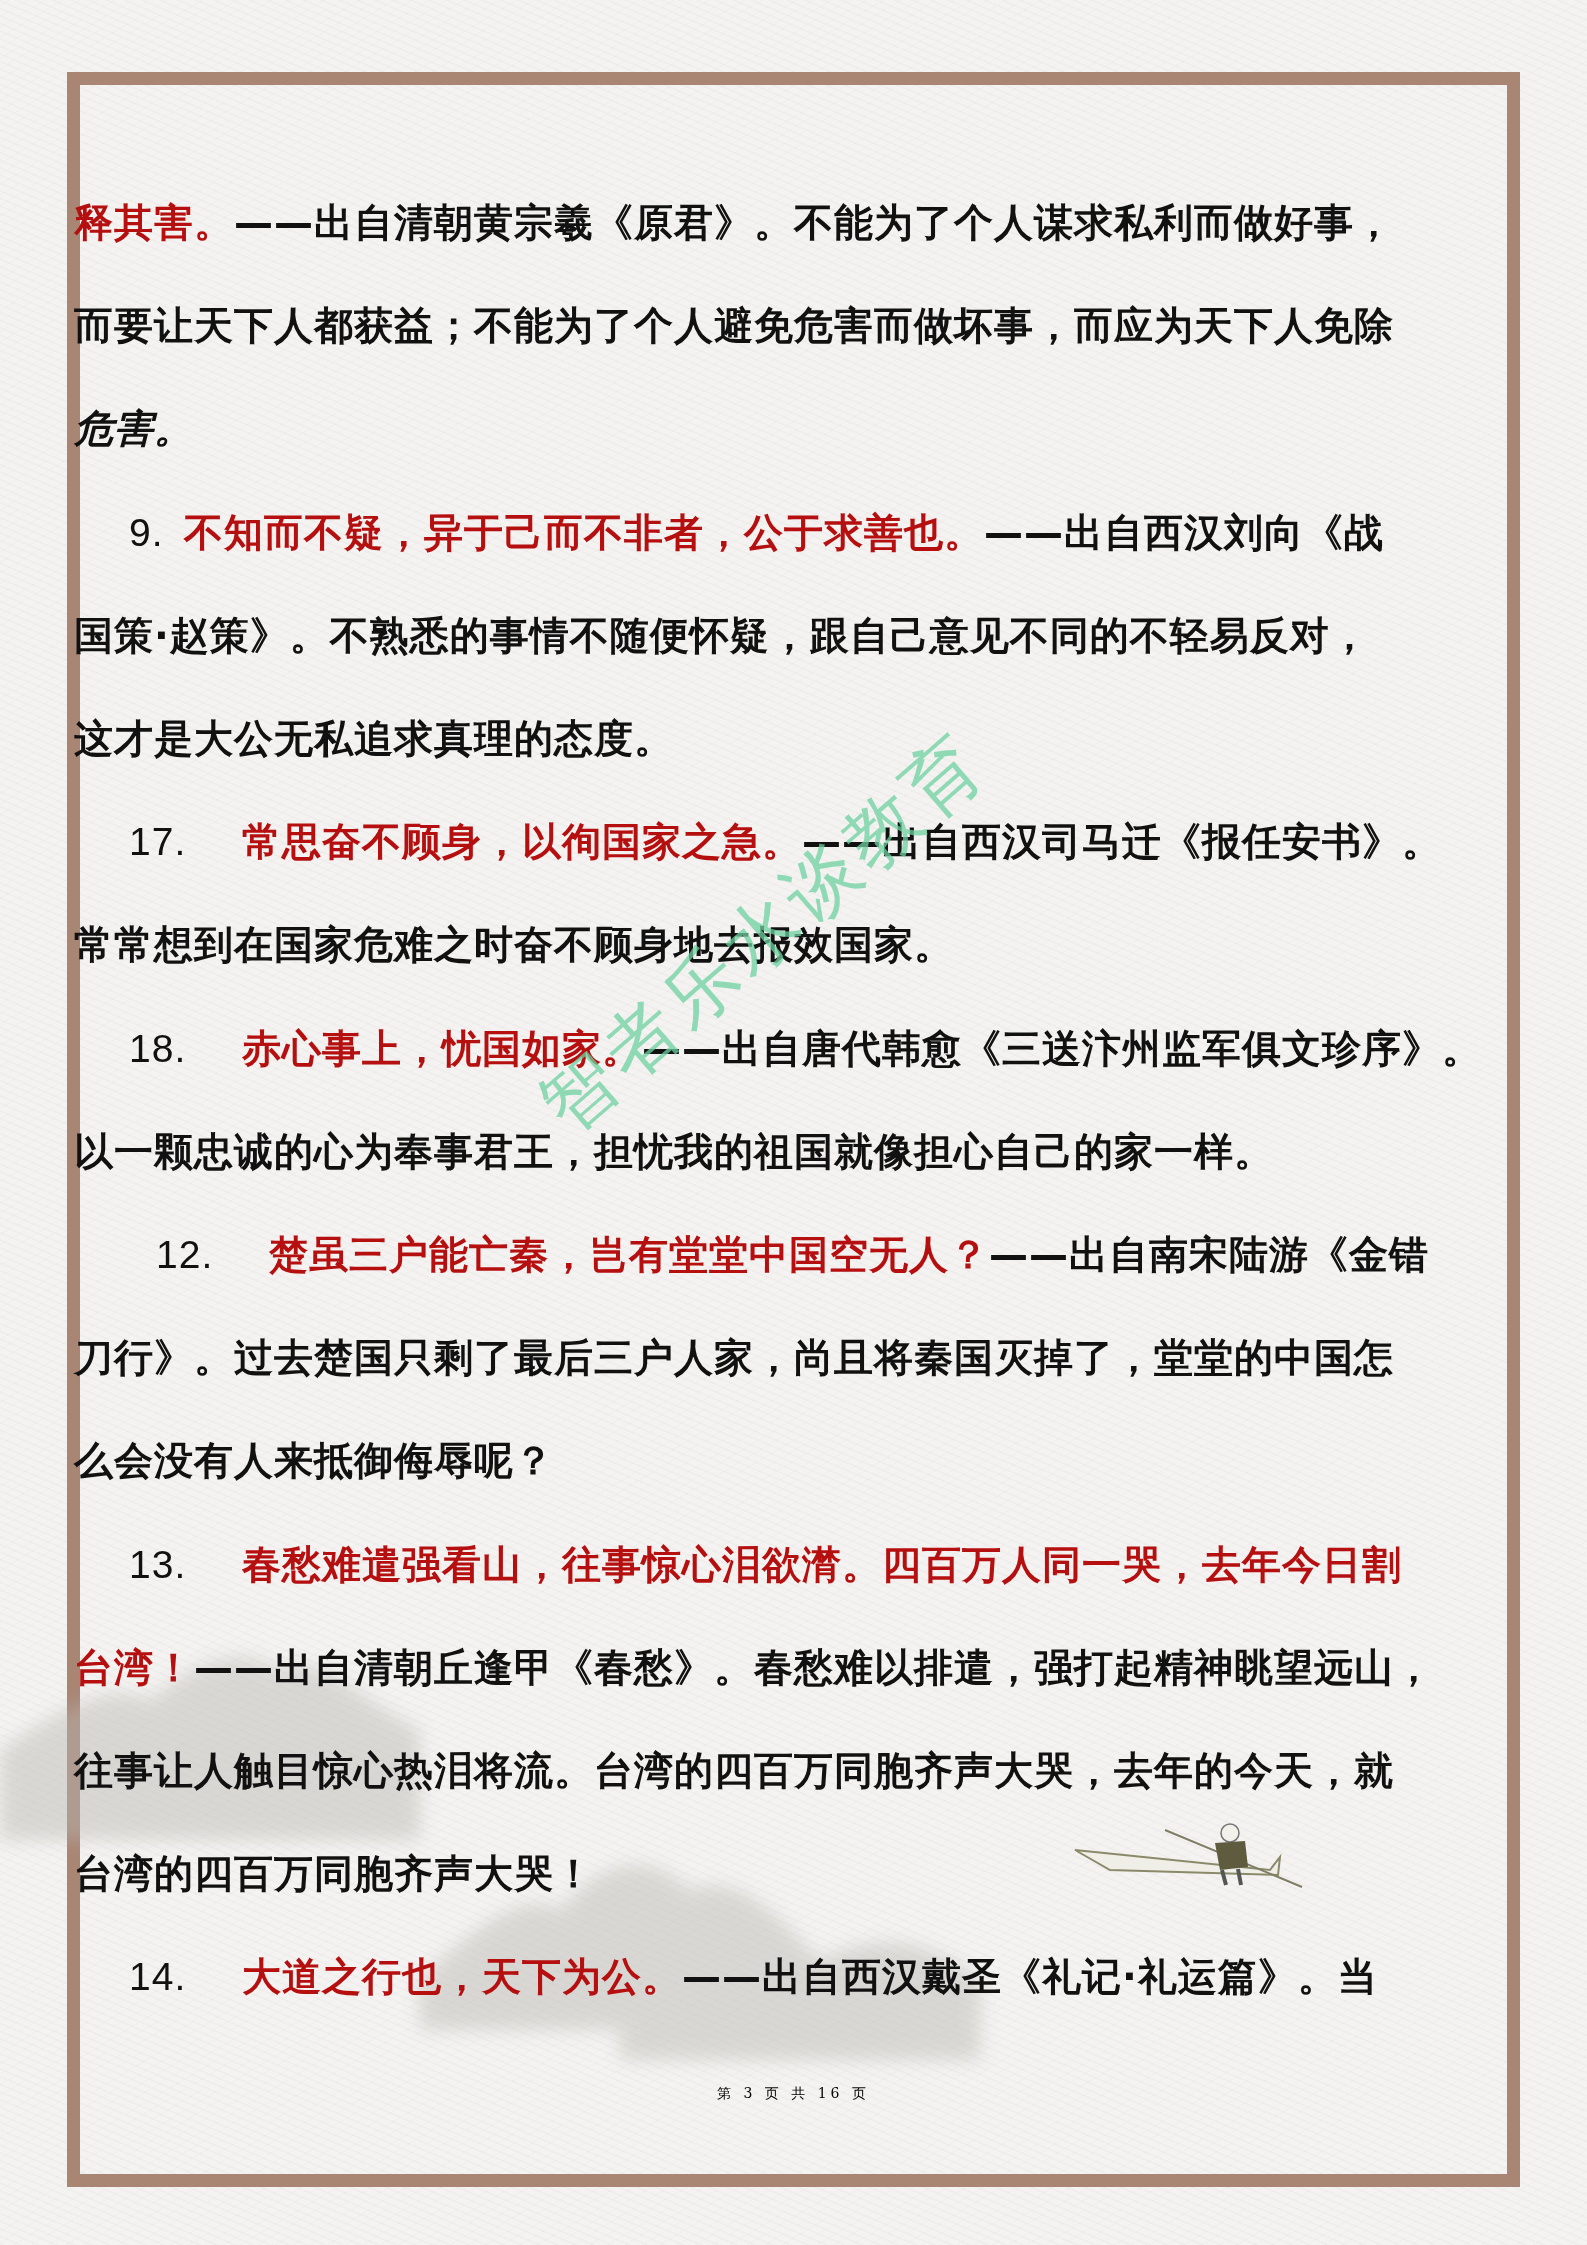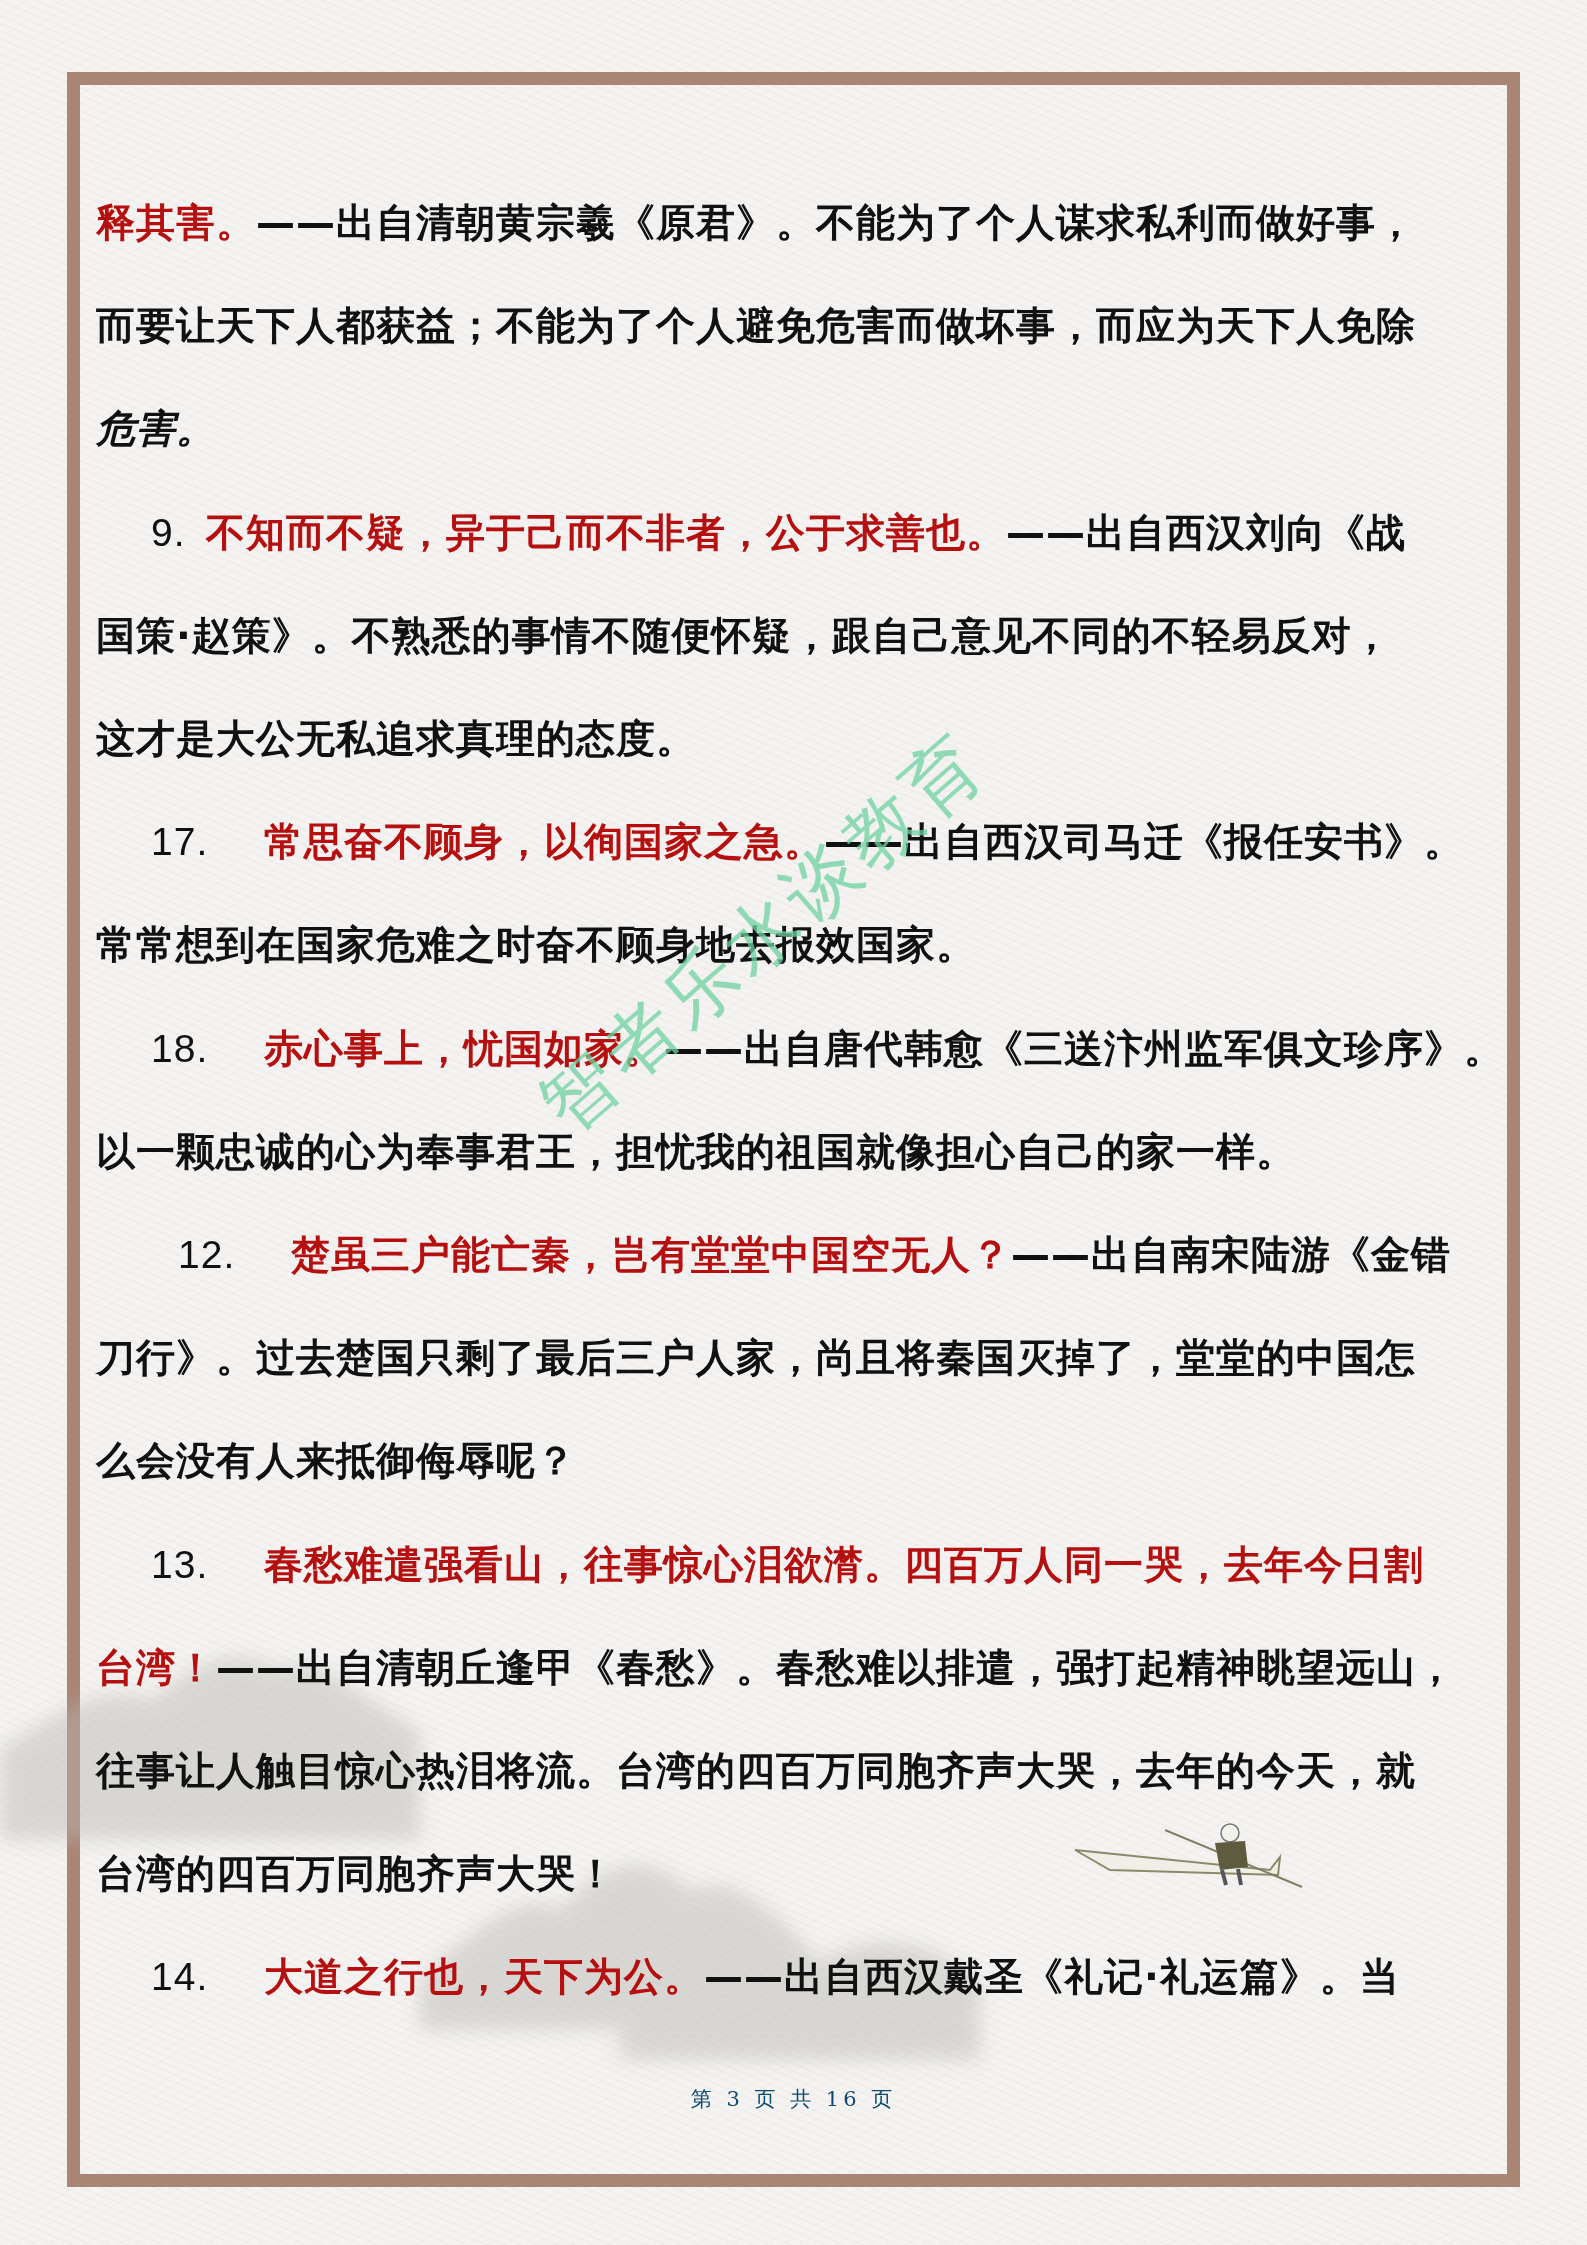--- a/index.html
+++ b/index.html
@@ -13,35 +13,35 @@
   }
   .frame {
     position:absolute; left:67px; top:72px; width:1427px; height:2089px;
     border:13px solid #a98574;
   }
   .mountains {
     position:absolute; left:0; top:1560px; width:1587px; height:520px; pointer-events:none;
   }
   .boat { position:absolute; left:1070px; top:1815px; width:240px; height:85px; }
   .line {
-    position:absolute; left:96px; height:60px; line-height:60px;
+    position:absolute; left:74px; height:60px; line-height:60px;
     font-size:39px; color:#111; white-space:nowrap; letter-spacing:1px;
     font-weight:bold;
   }
   .red { color:#b50f0f; }
   .num { display:inline-block; font-weight:normal; font-family:"Liberation Sans", sans-serif; }
   .watermark {
     position:absolute; left:520px; top:1080px; transform-origin:left top;
     transform:rotate(-41deg);
     font-size:74px; color:rgba(110,210,160,0.75); letter-spacing:6px; white-space:nowrap;
     font-family:"DejaVu Sans", sans-serif;
   }
   .footer {
     position:absolute; left:0; width:1587px; top:2085px; text-align:center;
-    font-size:21px; color:#0c4a6e; font-family:"DejaVu Serif", serif; letter-spacing:4px;
+    font-size:14px; color:#000000; font-family:"DejaVu Serif", serif; letter-spacing:4px;
   }
 </style>
 </head>
 <body>
 
 <div class="frame"></div>
 
 <svg class="mountains" viewBox="0 0 1587 520" preserveAspectRatio="none">
   <defs>
     <filter id="blur">

